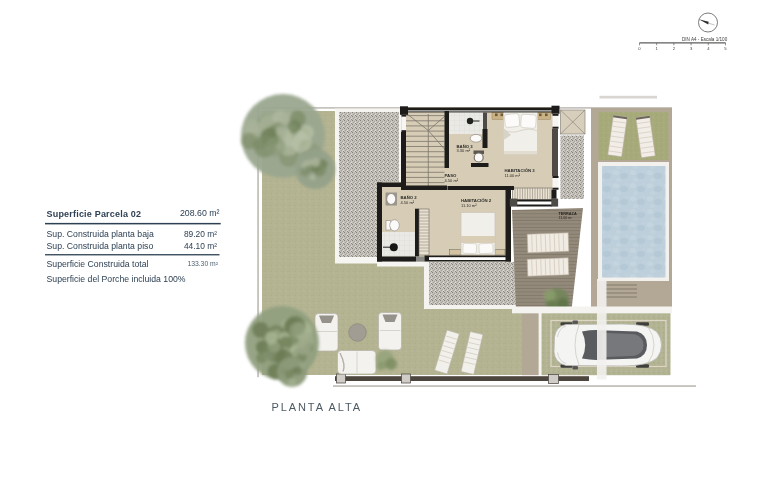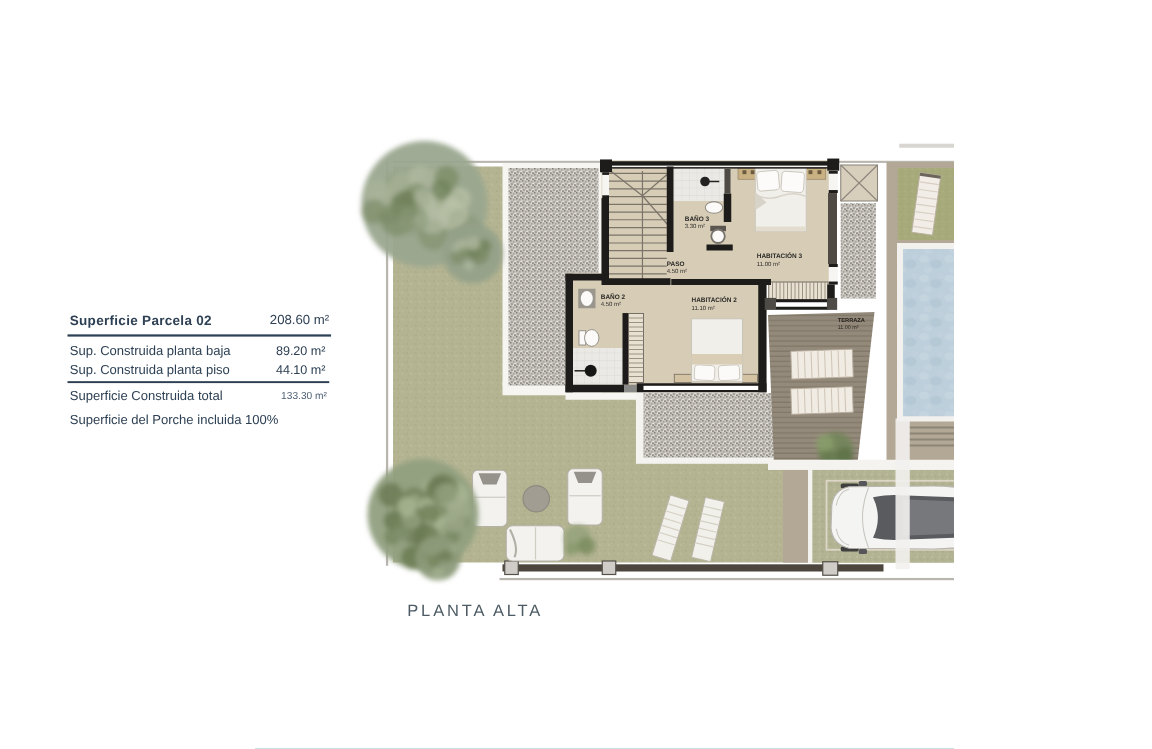--- a/index.html
+++ b/index.html
@@ -1,16 +1,16 @@
 <!DOCTYPE html>
 <html><head>
 <meta charset="utf-8">
 <style>
   html,body{margin:0;padding:0;background:#ffffff;}
-  .page{position:relative;width:636px;height:499px;background:#0f766e;overflow:hidden;
+  .page{position:relative;width:768px;height:499px;background:#8b5cf6;overflow:hidden;
         font-family:"Liberation Sans",sans-serif;}
   svg text{font-family:"Liberation Sans",sans-serif;}
 </style>
 </head>
 <body>
 <div class="page">
 <svg width="768" height="499" viewBox="0 0 768 499" xmlns="http://www.w3.org/2000/svg">
 <defs>
   <pattern id="gravelP" width="4" height="4" patternUnits="userSpaceOnUse">
     <rect width="4" height="4" fill="#c6c2bc"></rect>

